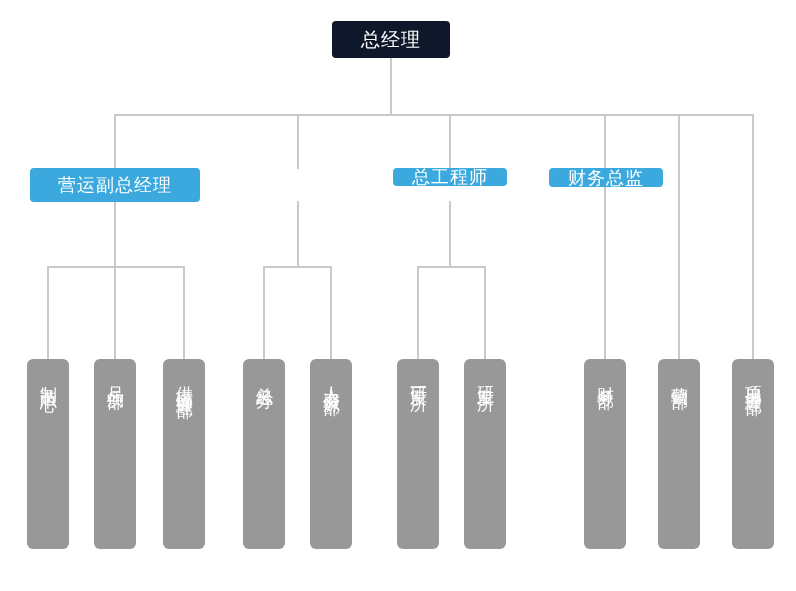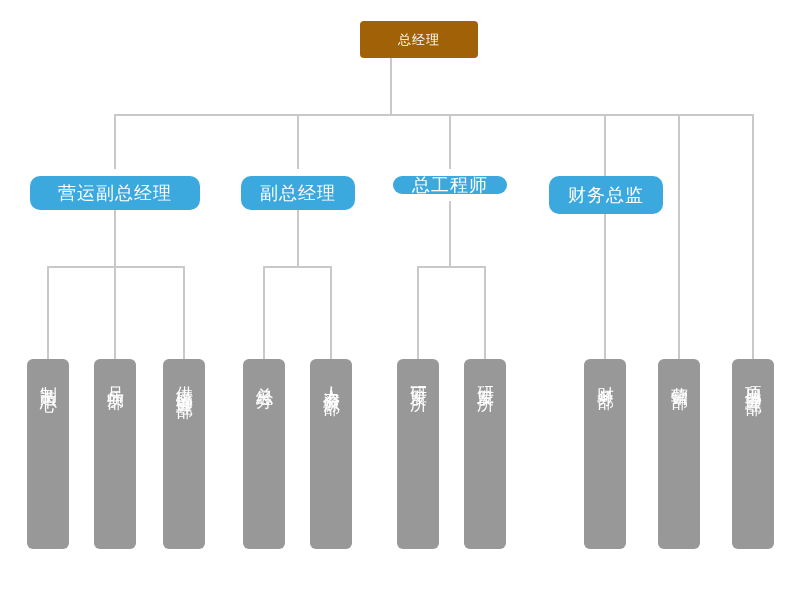--- a/index.html
+++ b/index.html
@@ -35,30 +35,28 @@
     position: absolute;
     box-sizing: border-box;
     display: flex;
     align-items: center;
     justify-content: center;
     color: #ffffff;
     border-radius: 5px;
     letter-spacing: 1px;
   }
   .node-root {
-    background: #a16207;
-    font-size: 13px;
+    background: #0f172a;
+    font-size: 19px;
     border-radius: 4px;
-    margin-left: 28px;
   }
   .node-exec {
     background: #3ba9dd;
     font-size: 18px;
-    border-radius: 10px;
-    margin-top: 8px;
+    border-radius: 4px;
   }
   .node-dept {
     background: #989898;
     border-radius: 6px;
     font-size: 17px;
     align-items: flex-start;
     padding-top: 14px;
   }
   .node-dept .vtext {
     writing-mode: vertical-rl;
@@ -100,25 +98,24 @@
   <div class="line-h" style="left:417px; top:266px; width:68px;"></div>
   <div class="line-v" style="left:417px; top:266px; height:94px;"></div>
   <div class="line-v" style="left:484px; top:266px; height:94px;"></div>
 
   <div class="line-v" style="left:604px; top:114px; height:246px;"></div>
 
   <div class="node node-root" style="left:332px; top:21px; width:118px; height:37px;">总经理</div>
 
   <div class="node node-exec" style="left:30px; top:168px; width:170px; height:34px;">营运副总经理</div>
 
-  <div class="node node-exec" style="left:241px; top:168px; width:114px; height:34px;">副总经理</div>
 
   <div class="node node-exec" style="left:393px; top:168px; width:114px; height:18px;">总工程师</div>
 
-  <div class="node node-exec" style="left:549px; top:168px; width:114px; height:38px;">财务总监</div>
+  <div class="node node-exec" style="left:549px; top:168px; width:114px; height:19px;">财务总监</div>
 
   <div class="node node-dept" style="left:27px; top:359px; width:42px; height:190px;">
     <span class="vtext">制造中心</span>
   </div>
 
   <div class="node node-dept" style="left:94px; top:359px; width:42px; height:190px;">
     <span class="vtext">品质部</span>
   </div>
 
   <div class="node node-dept" style="left:163px; top:359px; width:42px; height:190px;">

